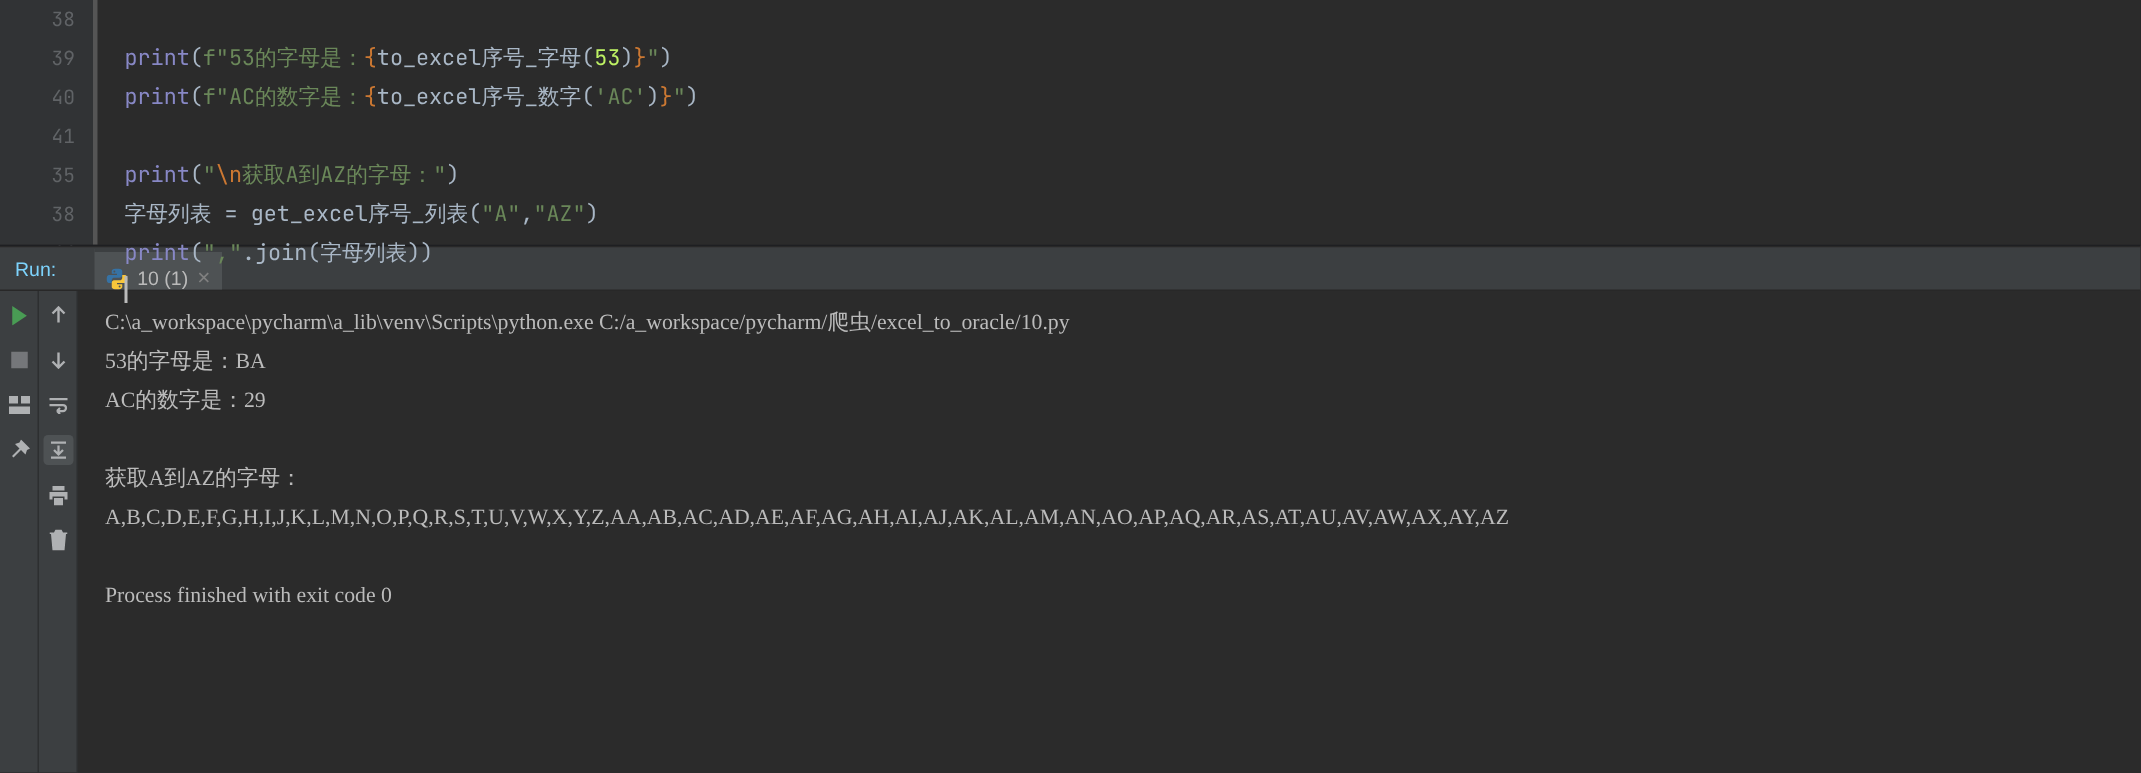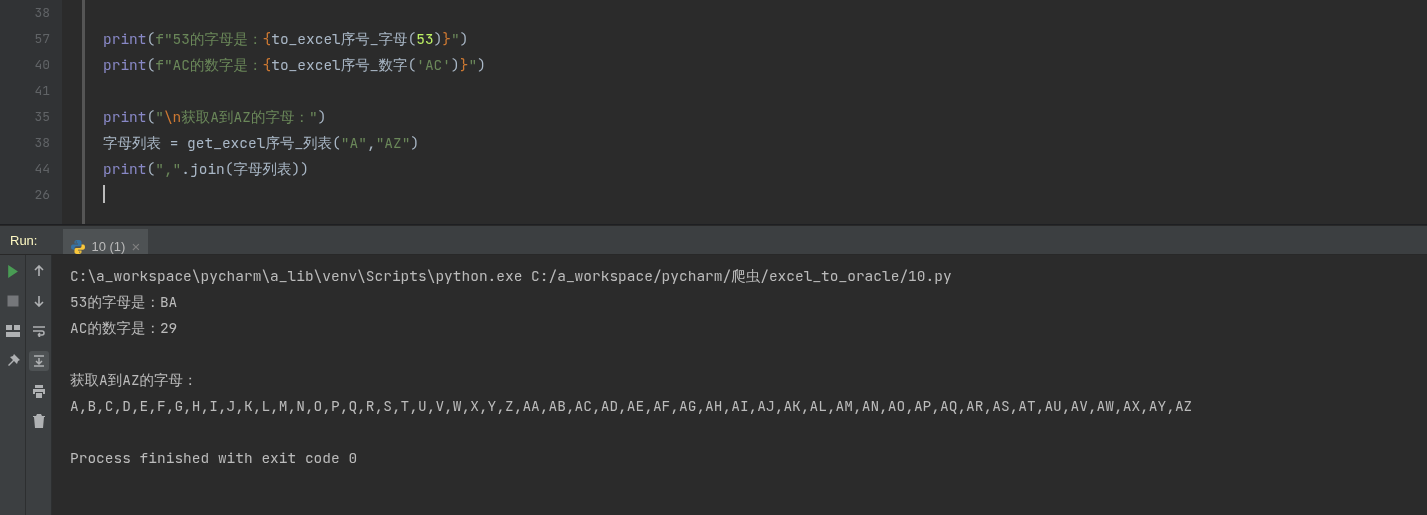--- a/index.html
+++ b/index.html
@@ -10,24 +10,23 @@
     font-size: 14px;
     width: 1427px;
     height: 515px;
     overflow: hidden;
     display: flex;
     flex-direction: column;
   }
   
   .editor {
     display: flex;
-    height: 225px;
+    height: 164px;
     background: #2b2b2b;
     border-bottom: 1px solid #1e1f22;
-    gap: 20px;
   }
   .gutter {
     width: 62px;
     background: #313335;
     text-align: right;
     padding-right: 12px;
     color: #606366;
     line-height: 26px;
     font-size: 13px;
     user-select: none;
@@ -71,21 +70,21 @@
   }
   .run-tabs {
     display: flex;
     align-items: center;
     height: 29px;
     background: #3c3f41;
     border-bottom: 1px solid #282828;
     padding-left: 4px;
   }
   .run-label {
-    color: #fef9c3;
+    color: #7dd3fc;
     font-size: 13px;
     font-family: -apple-system, BlinkMacSystemFont, "Segoe UI", sans-serif;
     padding: 0 26px 0 6px;
   }
   .run-tab {
     display: inline-flex;
     align-items: flex-end;
     height: 27px;
     padding: 0 8px;
     background: #4e5254;
@@ -138,29 +137,29 @@
   .tbtn.highlight { background: #4e5254; }
   .console {
     flex: 1;
     background: #2b2b2b;
     padding: 8px 10px 10px 18px;
     line-height: 26px;
     color: #bbbbbb;
     white-space: pre-wrap;
     font-size: 14.5px;
   }
-  .console .line { min-height: 26px; }
+  .console .line { min-height: 26px; font-family: Liberation Serif, serif; }
 </style>
 </head>
 <body>
 
 <div class="editor">
   <div class="gutter" id="gutter">
       <div>38</div>
-      <div>57</div>
+      <div>39</div>
       <div>40</div>
       <div>41</div>
       <div>35</div>
       <div>38</div>
       <div>44</div>
       <div>26</div>
     </div>
   <div class="code-area">
     <div class="code" id="code"><div class="row"></div><div class="row"><span class="fn">print</span><span class="txt">(</span><span class="str">f"53的字母是：</span><span class="braces">{</span><span class="txt">to_excel序号_字母(</span><span class="num">53</span><span class="txt">)</span><span class="braces">}</span><span class="str">"</span><span class="txt">)</span></div><div class="row"><span class="fn">print</span><span class="txt">(</span><span class="str">f"AC的数字是：</span><span class="braces">{</span><span class="txt">to_excel序号_数字(</span><span class="str">'AC'</span><span class="txt">)</span><span class="braces">}</span><span class="str">"</span><span class="txt">)</span></div><div class="row"></div><div class="row"><span class="fn">print</span><span class="txt">(</span><span class="str">"</span><span class="kw">\n</span><span class="str">获取A到AZ的字母："</span><span class="txt">)</span></div><div class="row"><span class="txt">字母列表 = get_excel序号_列表(</span><span class="str">"A"</span><span class="txt">,</span><span class="str">"AZ"</span><span class="txt">)</span></div><div class="row"><span class="fn">print</span><span class="txt">(</span><span class="str">","</span><span class="txt">.join(字母列表))</span></div><div class="row"><span class="caret"></span></div></div>
   </div>

